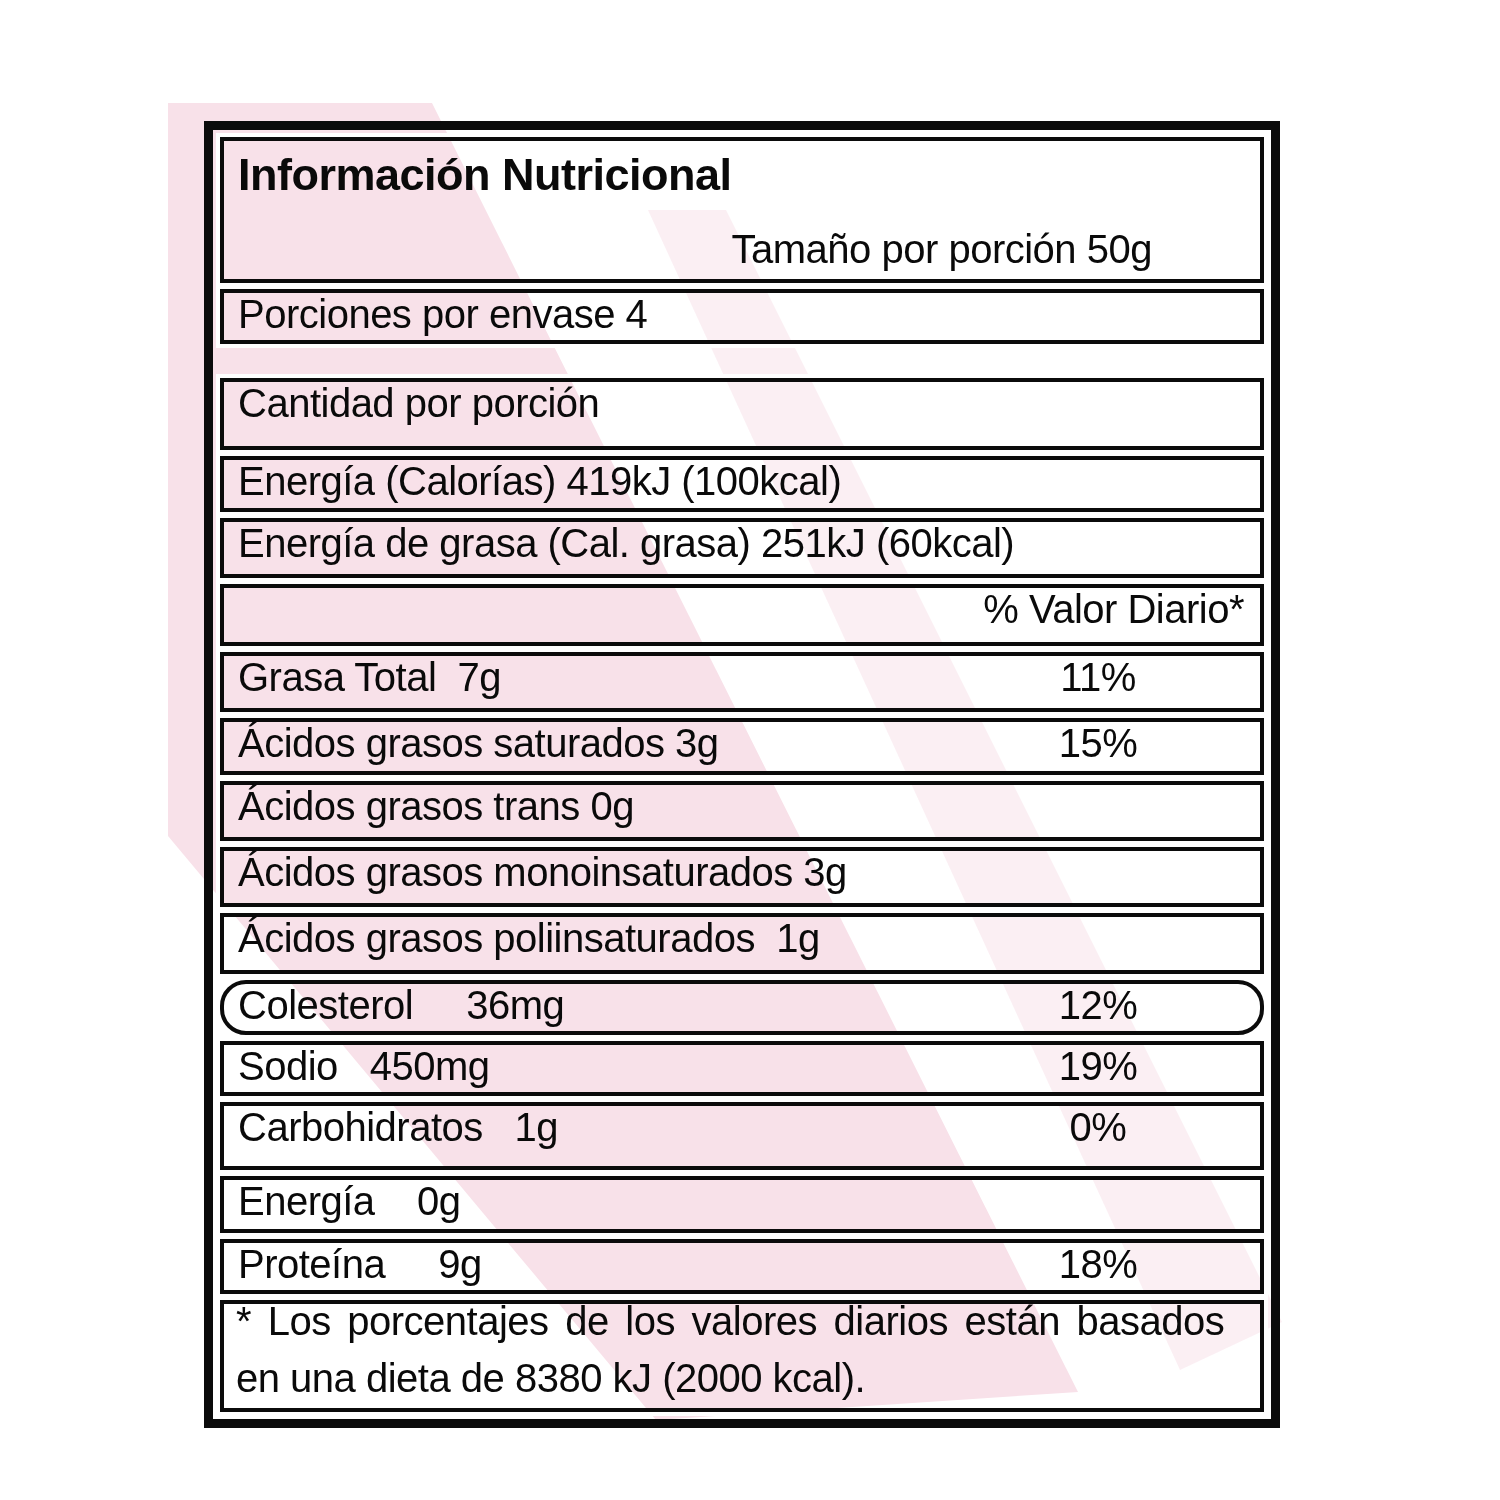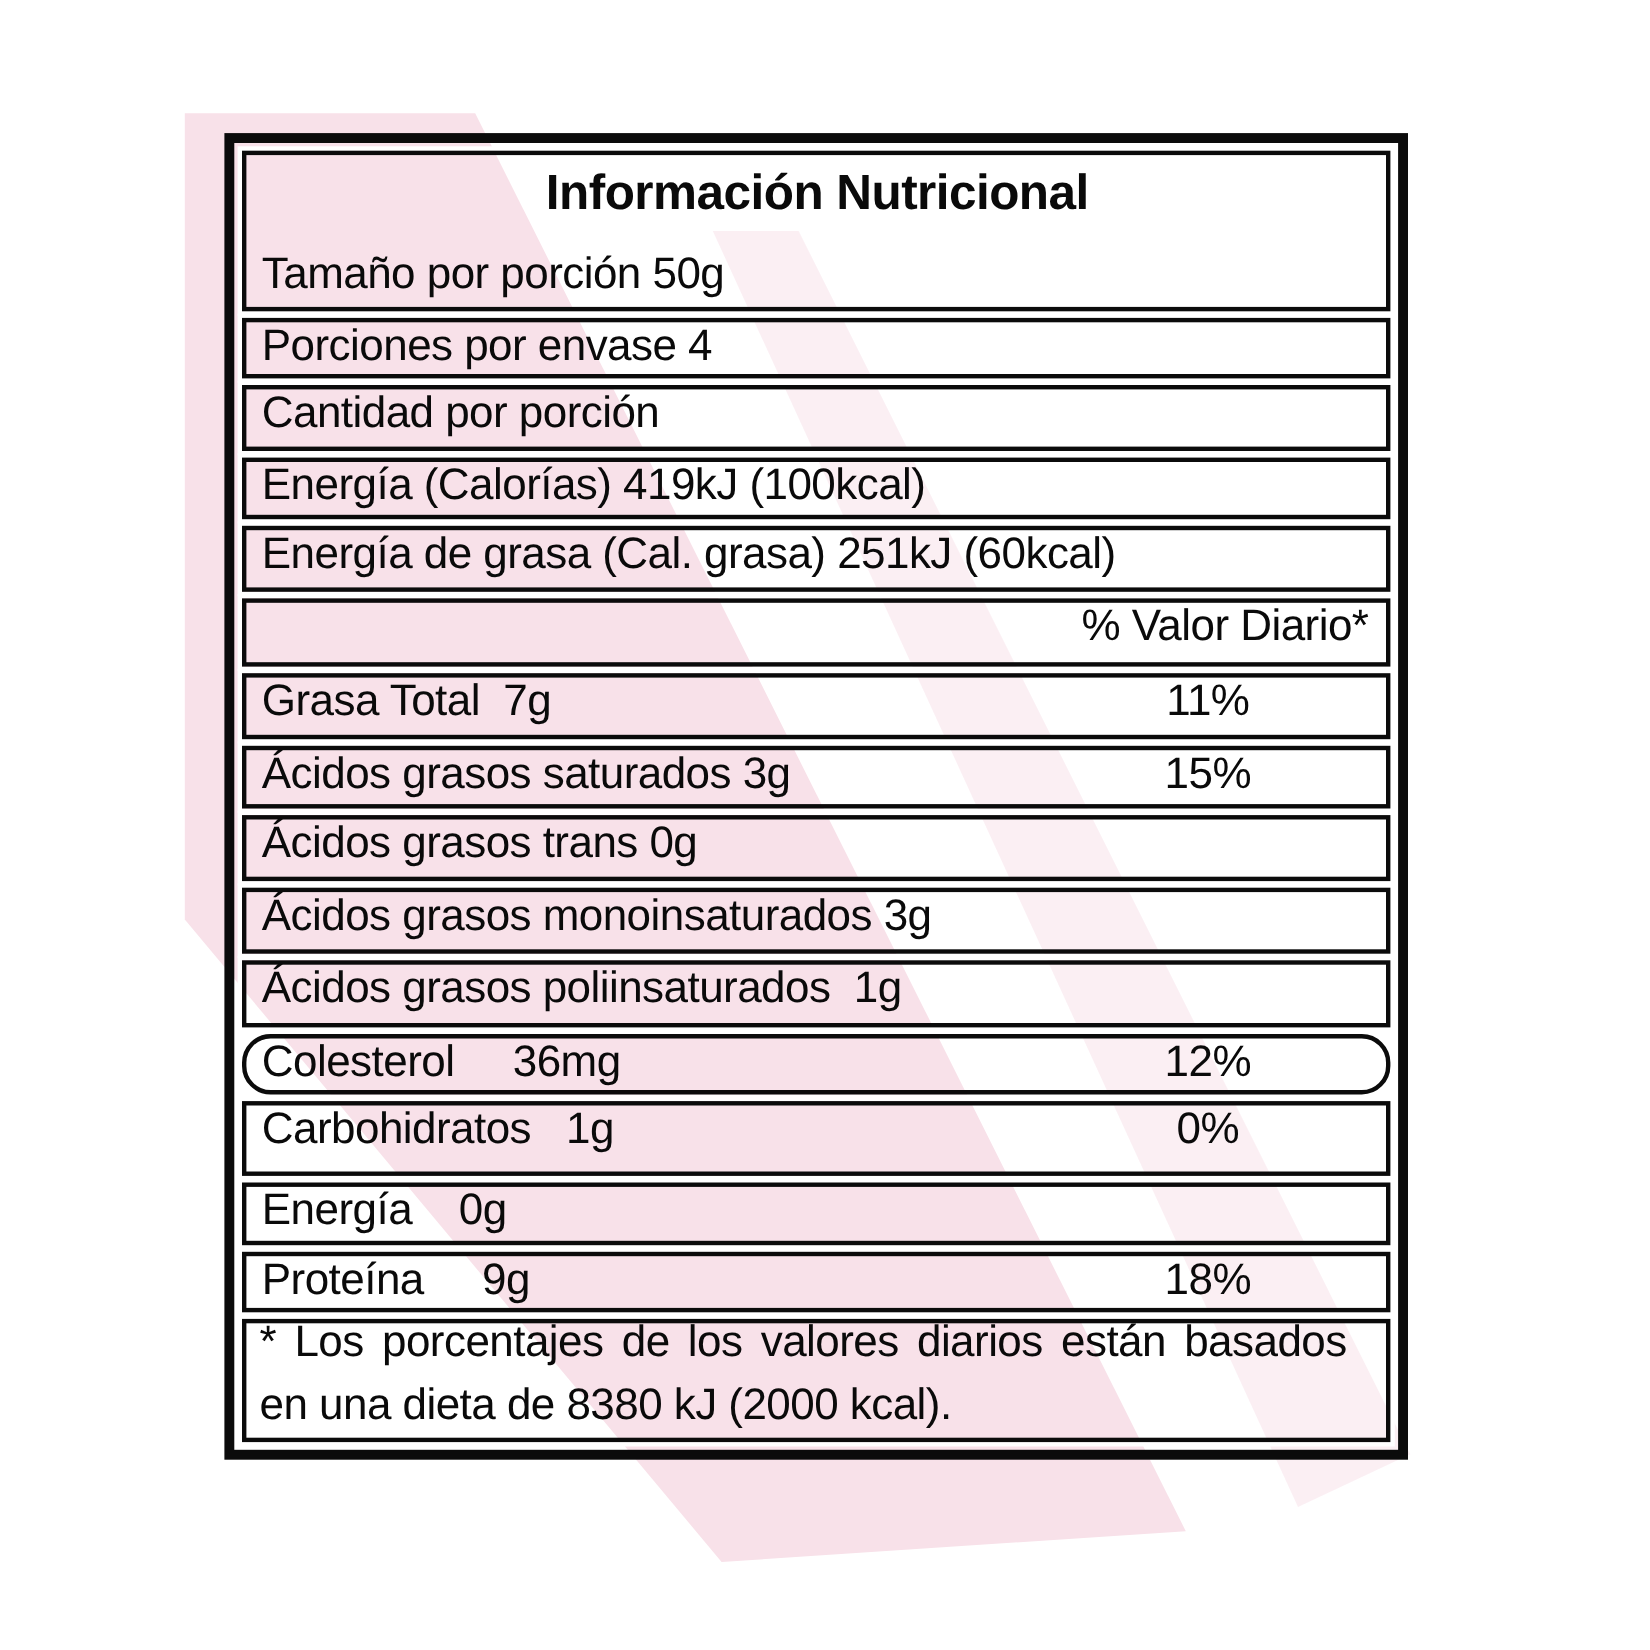--- a/index.html
+++ b/index.html
@@ -23,28 +23,28 @@
     border:4px solid #0b0b0b;
     box-shadow:0 0 0 4px #ffffff;
     background:transparent;
     display:flex;align-items:flex-start;
     padding:0 12px 6px 14px;
     font-size:40px;letter-spacing:-0.5px;line-height:1.08;
     white-space:pre;
   }
   .box .lbl{flex:1 1 auto;min-width:0;white-space:pre;}
   .box .pct{flex:0 0 300px;text-align:center;white-space:pre;}
-  .box-head{height:146px;flex-direction:column;align-items:stretch;padding:6px 12px 8px 14px;}
+  .box-head{height:146px;align-items:stretch;padding:6px 12px 8px 14px;}
   .head-title{
     text-align:center;font-weight:bold;font-size:45px;letter-spacing:-0.5px;
     margin-top:4px;
   }
   .head-serving{margin-top:auto;text-align:left;}
   .h-std{height:55px;}
-  .h-cant{height:60px;}
+  .h-cant{height:72px;margin-top:28px;}
   .h-ener{height:56px;}
   .h-ener2{height:60px;}
   .h-vd{height:62px;justify-content:flex-end;text-align:right;padding-right:16px;}
   .h-grasa{height:60px;}
   .h-sat{height:57px;}
   .h-trans{height:60px;}
   .h-mono{height:60px;}
   .h-poli{height:61px;}
   .h-col{height:55px;border-radius:26px;}
   .h-sodio{height:55px;}
@@ -113,20 +113,24 @@
   <div class="box h-poli">
     <span class="lbl">Ácidos grasos poliinsaturados  1g</span>
     <span class="pct"></span>
   </div>
 
   <div class="box h-col">
     <span class="lbl">Colesterol     36mg</span>
     <span class="pct">12%</span>
   </div>
 
+  <div class="box h-sodio">
+    <span class="lbl">Sodio   450mg</span>
+    <span class="pct">19%</span>
+  </div>
 
   <div class="box h-carb">
     <span class="lbl">Carbohidratos   1g</span>
     <span class="pct">0%</span>
   </div>
 
   <div class="box h-azu">
     <span class="lbl">Energía    0g</span>
     <span class="pct"></span>
   </div>

